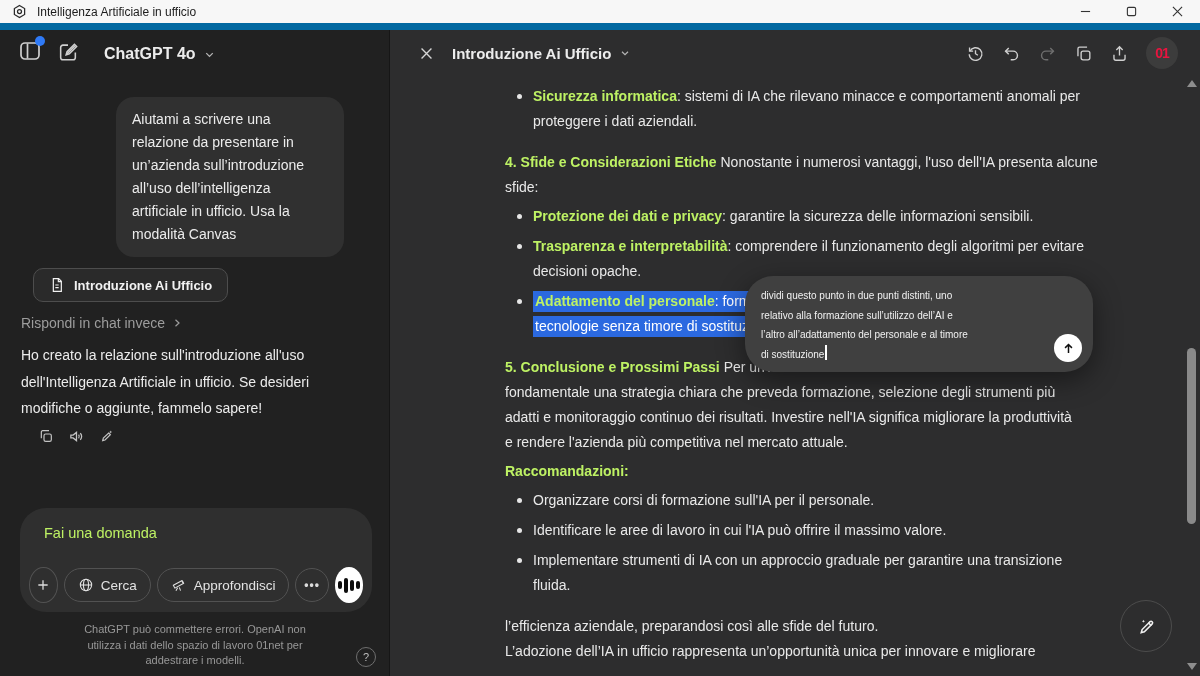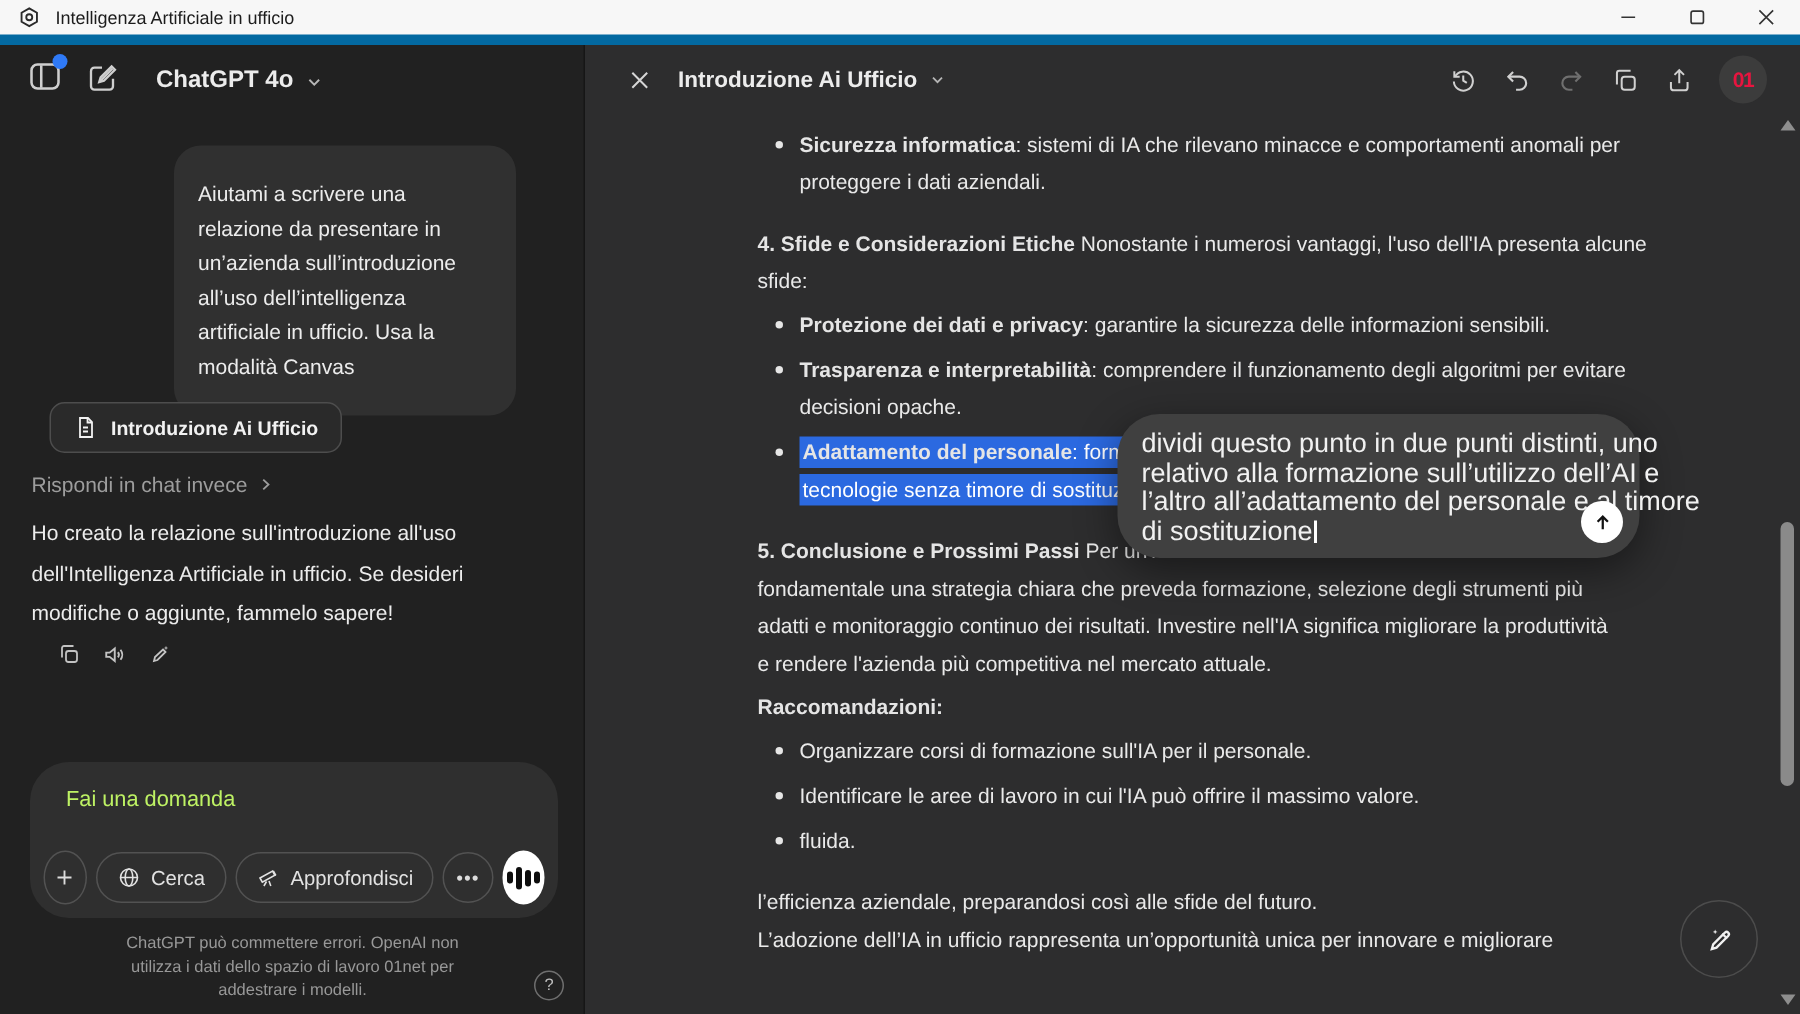--- a/index.html
+++ b/index.html
@@ -24,21 +24,21 @@
   
   .sb-header{position:absolute;top:9px;left:18px;display:flex;align-items:flex-end;gap:15px;color:#cfcfcf;}
   .panel-wrap{position:relative;width:24px;height:24px;}
   .notif-dot{position:absolute;top:-3px;right:-3px;width:10px;height:10px;border-radius:50%;}
   .model{display:flex;align-items:center;gap:7px;margin-left:10px;color:#ececec;
          font-size:16px;font-weight:700;cursor:pointer;}
   .model .chev{color:#b5b5b5;}
 
   
   .bubble{position:absolute;top:67px;right:45px;width:196px;background:#303030;border-radius:18px;
-          padding:21px 16px;color:#ececec;font-size:14px;line-height:23px;}
+          padding:11px 16px;color:#ececec;font-size:14px;line-height:23px;}
 
   
   .doc-card{position:absolute;top:238px;left:33px;height:32px;display:flex;align-items:center;gap:9px;
             padding:0 15px;border:1px solid #4d4d4d;border-radius:10px;background:#2a2a2a;color:#f2f2f2;cursor:pointer;}
   .doc-card .lbl{font-size:13px;font-weight:700;}
   .reply-link{position:absolute;top:285px;left:21px;display:flex;align-items:center;gap:6px;
               color:#9d9d9d;font-size:14px;cursor:pointer;}
   .assistant{position:absolute;top:312px;left:21px;width:345px;color:#ececec;font-size:14px;line-height:26.5px;}
   .msg-actions{position:absolute;top:398px;left:38px;display:flex;gap:14px;color:#c3c3c3;}
   .msg-actions .act{cursor:pointer;}
@@ -72,34 +72,34 @@
   .cv-title .chev{color:#b5b5b5;}
   .cv-actions{margin-left:auto;display:flex;align-items:center;gap:17px;}
   .cv-actions .act{color:#d0d0d0;cursor:pointer;}
   .cv-actions .act.dim{color:#6f6f6f;}
   .avatar{width:32px;height:32px;border-radius:50%;background:#3c3c3c;display:flex;align-items:center;
           justify-content:center;font-weight:800;font-size:14px;letter-spacing:-1px;cursor:pointer;}
 
   
   .doc{position:absolute;top:46px;left:115px;right:60px;padding-top:8px;color:#e9e9e9;
        font-size:14px;line-height:25px;}
-  .doc b{color:#e5e5e5;text-align:right;}
+  .doc b{color:#bef264;text-align:right;}
   .line{white-space:nowrap;height:25px;}
   .block.p{margin-bottom:4px;}
   .list{margin-bottom:16px;}
   .list .bullet{margin-bottom:5px;position:relative;padding-left:28px;}
   .list .bullet:last-child{margin-bottom:0;}
   .bullet > .line:first-child::before{content:"";position:absolute;left:12px;top:10px;width:5px;height:5px;
       border-radius:50%;background:#e6e6e6;}
   .hlbox{color:#fff;padding:2px 3px 3px 2px;}
 
   
   .comment{position:absolute;left:355px;top:246px;width:348px;height:96px;background:#404040;
            border-radius:28px;box-shadow:0 8px 28px rgba(0,0,0,.45);box-sizing:border-box;
-           padding:10px 36px 10px 16px;color:#f1f1f1;font-size:18px;line-height:19.5px;z-index:6;}
+           padding:10px 36px 10px 16px;color:#f1f1f1;font-size:10px;line-height:19.5px;z-index:6;}
   .comment .cline{white-space:nowrap;}
   .caret{display:inline-block;width:1.5px;height:15px;background:#fff;vertical-align:-2px;margin-left:1px;}
   .send-btn{position:absolute;right:11px;bottom:10px;width:28px;height:28px;border-radius:50%;
             background:#fff;display:flex;align-items:center;justify-content:center;cursor:pointer;}
 
   
   .fab{position:absolute;right:28px;top:570px;width:52px;height:52px;border-radius:50%;
        border:1px solid #4c4c4c;display:flex;align-items:center;justify-content:center;
        color:#f0f0f0;cursor:pointer;z-index:6;box-sizing:border-box;}
   .scroll-track{position:absolute;right:2px;top:48px;bottom:4px;width:12px;z-index:7;}
@@ -356,20 +356,21 @@
           <div class="line"><b>Raccomandazioni:</b></div>
         </div>
         <div class="list">
           <div class="block bullet">
             <div class="line">Organizzare corsi di formazione sull'IA per il personale.</div>
           </div>
           <div class="block bullet">
             <div class="line">Identificare le aree di lavoro in cui l'IA può offrire il massimo valore.</div>
           </div>
           <div class="block bullet">
+            <div class="line">Implementare strumenti di IA con un approccio graduale per garantire una transizione</div>
             <div class="line">fluida.</div>
           </div>
         </div>
         <div class="block p">
           <div class="line">l’efficienza aziendale, preparandosi così alle sfide del futuro.</div>
           <div class="line">L’adozione dell’IA in ufficio rappresenta un’opportunità unica per innovare e migliorare</div>
         </div>
       </div>
 
     <div class="comment">

